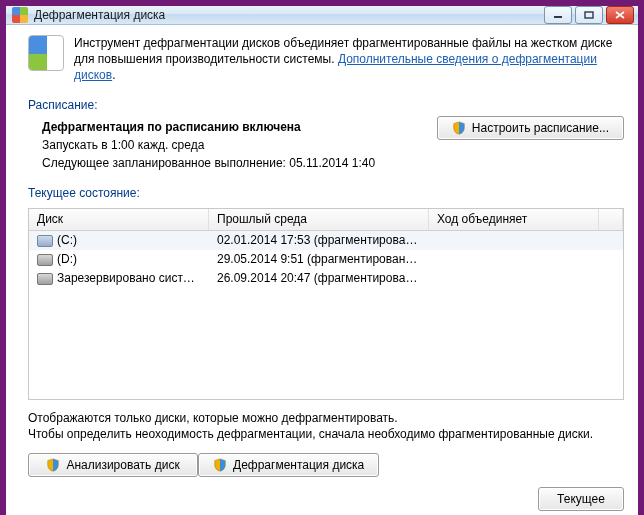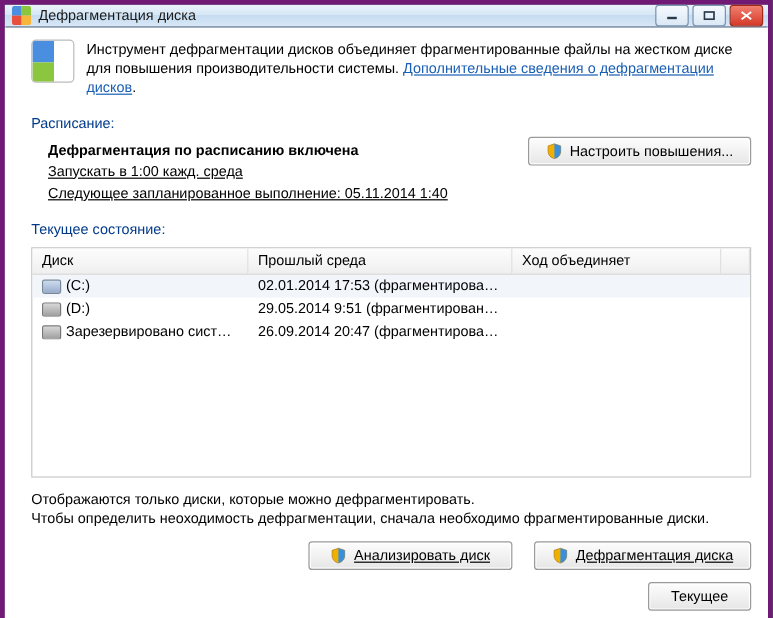--- a/index.html
+++ b/index.html
@@ -6,22 +6,22 @@
   body {
     margin: 0;
     font-family: "Segoe UI", Tahoma, sans-serif;
     font-size: 12px;
     color: #000;
     background: #c0c0c0;
   }
   .window {
     width: 644px;
     height: 515px;
-    background: #0f172a;
-    border: 4px solid #701a75;
+    background: #f0abfc;
+    border: 6px solid #701a75;
     box-shadow: 0 0 0 1px rgba(255,255,255,0.5) inset;
     display: flex;
     flex-direction: column;
     position: relative;
   }
   .titlebar {
     height: 29px;
     background: linear-gradient(to bottom, #eaf3fb 0%, #d7e7f5 45%, #c4dbf0 46%, #d8e8f6 100%);
     border-bottom: 1px solid #a8bfd6;
     display: flex;
@@ -65,21 +65,21 @@
     width:36px; height:36px; flex-shrink:0;
     display:flex; flex-wrap:wrap;
     border:1px solid #bbb; border-radius:4px; overflow:hidden;
   }
   .intro-icon span{width:18px;height:18px;}
   .intro-text { font-size:12px; line-height:1.35; }
   .intro-text a { color:#1a5fb4; text-decoration:underline; cursor:pointer; }
   .section-label { color:#003a8a; margin:6px 0 4px 0; font-size:12px; }
   .schedule-box { padding:4px 0 6px 14px; position:relative; }
   .schedule-title { font-weight:bold; font-size:12px; margin-bottom:4px; }
-  .schedule-line { font-size:12px; margin:4px 0;text-decoration:underline; }
+  .schedule-line { font-size:12px; margin:4px 0; }
   .config-btn-wrap { position:absolute; right:0; top:0; }
   .btn {
     display:inline-flex; align-items:center; gap:6px;
     height:24px; padding:0 14px;
     background:linear-gradient(to bottom,#fdfdfd,#e6e6e6);
     border:1px solid #9a9a9a; border-radius:3px;
     font-size:12px; color:#000; cursor:pointer;
     box-shadow:0 0 0 1px #fff inset;
   }
   .shield { width:14px;height:14px; }
@@ -103,21 +103,21 @@
   .col-last{width:220px;}
   .col-prog{flex:1;}
   .col-pad{width:24px;border-right:none;}
   .tbody { font-size:12px; }
   .row { display:flex; height:19px; align-items:center; }
   .row:first-child{background:#f2f6fb;}
   .cell{padding:0 8px;white-space:nowrap;overflow:hidden;text-overflow:ellipsis;}
   .disk-icon{width:16px;height:12px;display:inline-block;vertical-align:middle;margin-right:4px;background:linear-gradient(to bottom,#cde 0%,#9ac 100%);border:1px solid #789;border-radius:2px;}
   .disk-icon.hd{background:linear-gradient(to bottom,#d8d8d8,#a0a0a0);border-color:#777;}
   .footer-text{font-size:12px;margin-top:10px;line-height:1.4;}
-  .action-row{display:flex;justify-content:flex-end;gap:18px;margin-top:10px;text-decoration:underline;}
+  .action-row{display:flex;margin-top:10px;}
   .action-row .btn{min-width:170px;justify-content:center;}
   .close-row{display:flex;justify-content:flex-end;margin-top:10px;}
   .close-row .btn{min-width:86px;justify-content:center;padding:0 18px;}
 </style>
 </head>
 <body>
 
 <div class="window">
 
   <div class="titlebar">
@@ -161,21 +161,21 @@
 
     <div class="section-label">Расписание:</div>
 
     <div class="schedule-box">
       <div class="config-btn-wrap">
         <button class="btn">
           <svg class="shield" viewBox="0 0 16 16">
             <path d="M8 1 L14 3 V8 C14 12 11 14.5 8 15 C5 14.5 2 12 2 8 V3 Z" fill="#f0b000" stroke="#b07000" stroke-width="0.6"></path>
             <path d="M8 1 L14 3 V8 C14 12 11 14.5 8 15 Z" fill="#3a8edc"></path>
           </svg>
-          <span>Настроить повышения...</span>
+          <span>Настроить расписание...</span>
         </button>
       </div>
       <div class="schedule-title">Дефрагментация по расписанию включена</div>
       <div class="schedule-line">Запускать в 1:00 кажд. среда</div>
       <div class="schedule-line">Следующее запланированное выполнение: 05.11.2014 1:40</div>
     </div>
 
     <div class="section-label">Текущее состояние:</div>
 
     <div class="table-wrap">

